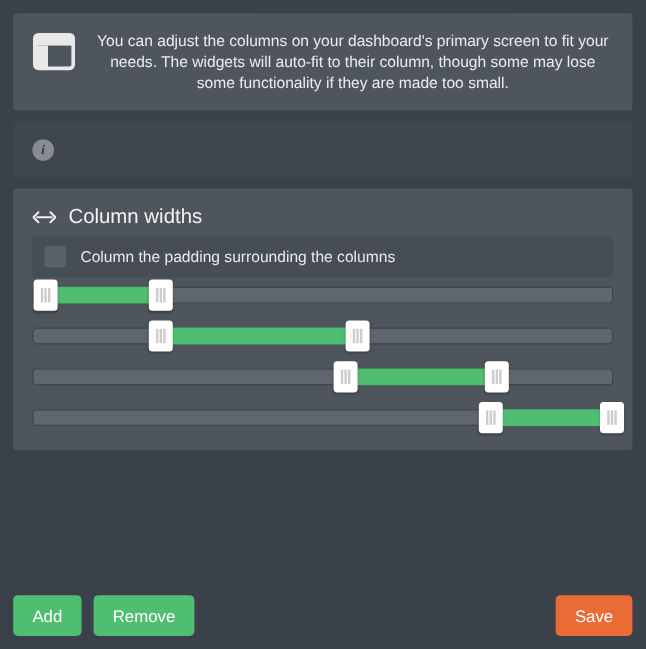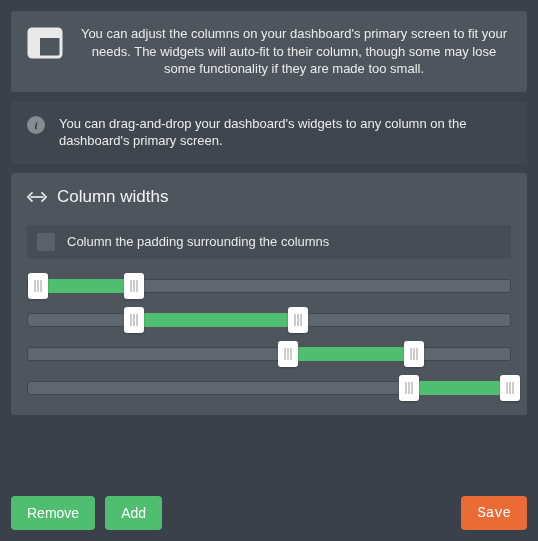--- a/index.html
+++ b/index.html
@@ -50,21 +50,21 @@
     color: #2f353c; font-style: italic; font-weight: bold; font-size: 11px;
     font-family: Georgia, serif;
     margin-top: 1px;
   }
   .section {
     background: #4e555d;
     border-radius: 3px;
     padding: 14px 16px 18px 16px;
     display: flex;
     flex-direction: column;
-    gap: 18px;
+    gap: 6px;
   }
   .section-header {
     display: flex; align-items: center; gap: 10px;
     color: #f3f3f3; font-size: 17px; font-weight: 400;
   }
   .resize-icon { display:flex; align-items:center; }
   .resize-icon svg { width: 20px; height: 16px; }
   .checkbox-row {
     display: flex; align-items: center; gap: 12px;
     background: #464d55; padding: 8px 10px; border-radius: 2px;
@@ -101,42 +101,41 @@
     margin-top: auto;
     display: flex; gap: 10px;
     padding-top: 6px;
   }
   .btn {
     border: none; border-radius: 4px; padding: 9px 16px;
     font-size: 14px; cursor: pointer; font-family: inherit;
   }
   .btn-green { background: #4fbe71; color: #fff; }
   .btn-grey  { background: #cfd0d2; color: #444; }
-  .btn-orange{ background: #ea6b36; color: #fff; font-family: Liberation Mono, monospace; }
+  .btn-orange{ background: #ea6b36; color: #fff; }
   .spacer { flex: 1; }
 </style>
 </head>
 <body>
 
 <div class="page">
 
   <div class="panel">
     <div class="panel-icon-large">
       <svg viewBox="0 0 36 36">
         <rect x="2" y="4" width="32" height="28" rx="3" fill="none" stroke="#e9e9e9" stroke-width="3"></rect>
         <rect x="2" y="4" width="32" height="9" fill="#e9e9e9"></rect>
         <rect x="2" y="13" width="11" height="19" fill="#e9e9e9"></rect>
       </svg>
     </div>
     <div class="panel-text">You can adjust the columns on your dashboard's primary screen to fit your needs. The widgets will auto-fit to their column, though some may lose some functionality if they are made too small.</div>
   </div>
 
   <div class="info-panel">
     <div class="info-icon">i</div>
-    <div class="panel-text">You can drag-and-drop your dashboard's widgets to any column on the dashboard's primary screen.</div>
   </div>
 
   <div class="section">
     <div class="section-header">
       <span class="resize-icon">
         <svg viewBox="0 0 24 16">
           <path d="M4 8 L20 8" stroke="#eee" stroke-width="2"></path>
           <path d="M1 8 L6 3 M1 8 L6 13" stroke="#eee" stroke-width="2" fill="none" stroke-linecap="round"></path>
           <path d="M23 8 L18 3 M23 8 L18 13" stroke="#eee" stroke-width="2" fill="none" stroke-linecap="round"></path>
         </svg>
@@ -167,19 +166,19 @@
       </div>
       <div class="slider-track">
         <div class="slider-fill" style="left:79%;right:0%"></div>
         <div class="slider-handle" style="left:79%"></div>
         <div class="slider-handle" style="left:100%"></div>
       </div>
     </div>
   </div>
 
   <div class="footer">
+    <button class="btn btn-green">Add</button>
     <button class="btn btn-green">Remove</button>
-    <button class="btn btn-green">Add</button>
     <div class="spacer"></div>
     <button class="btn btn-orange">Save</button>
   </div>
 
 </div>
 
 </body></html>

